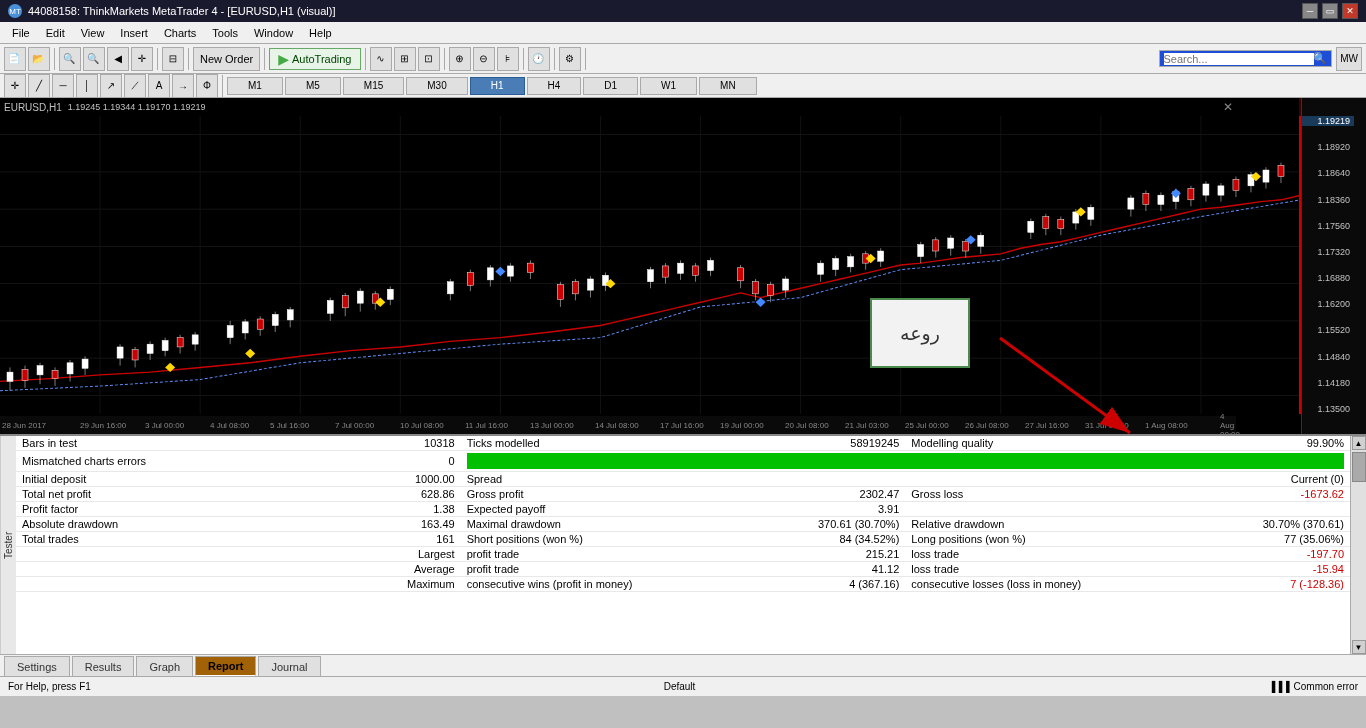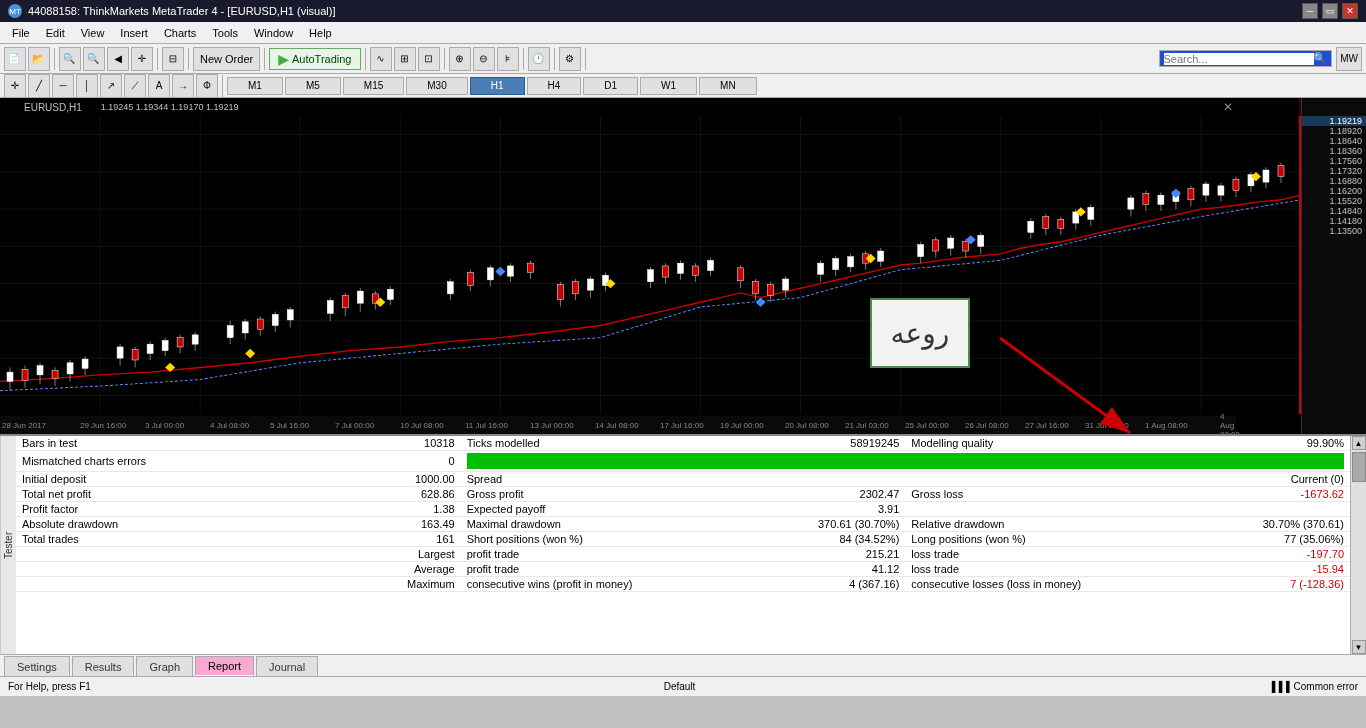--- a/index.html
+++ b/index.html
@@ -124,38 +124,39 @@
     
     #chart-info {
       position: absolute;
       top: 0; left: 0; right: 0;
       height: 18px;
       background: rgba(0,0,0,0.7);
       color: #888;
       font-size: 10px;
       display: flex;
       align-items: center;
-      padding: 0 24px;
-      gap: 19px;
+      padding: 0 4px;
+      gap: 6px;
       z-index: 10;
     }
     #chart-info .ci-symbol { color: #c0c0c0; }
 
     
     #chart-svg { width: 100%; height: 100%; }
 
     
     #price-axis {
       width: 65px;
       background: #0a0a0a;
       border-left: 1px solid #333;
       position: relative;
       display: flex;
       flex-direction: column;
-      padding: 18px 0 20px 0;
+      justify-content: space-between;
+      padding: 18px 12px 20px 0;
     }
     .price-label {
       color: #c0c0c0;
       font-size: 9px;
       text-align: right;
       padding-right: 4px;
     }
     .price-label.highlighted {
       background: #1a3a5a;
       color: #fff;
@@ -192,21 +193,21 @@
       position: absolute;
       top: 200px;
       left: 870px;
       width: 100px;
       height: 70px;
       background: rgba(255,255,255,0.95);
       border: 2px solid #4a8a4a;
       display: flex;
       align-items: center;
       justify-content: center;
-      font-size: 28px;
+      font-size: 19px;
       color: #333;
       z-index: 15;
     }
 
     
     #red-arrow {
       position: absolute;
       top: 230px;
       left: 970px;
       z-index: 15;
@@ -262,24 +263,24 @@
       background: #e0e0e0;
       border: 1px solid #aaa;
       border-bottom: none;
       cursor: pointer;
       display: flex;
       align-items: center;
       font-size: 11px;
       color: #333;
     }
     .tab-item.active {
-      background: #f9a8d4;
+      background: #a16207;
       border-bottom: 1px solid #fff;
       color: #000;
-      font-weight: 400;
+      font-weight: 700;
     }
 
     
     #status-bar {
       height: 20px;
       background: #f0f0f0;
       border-top: 1px solid #aaa;
       display: flex;
       align-items: center;
       padding: 0 8px;

